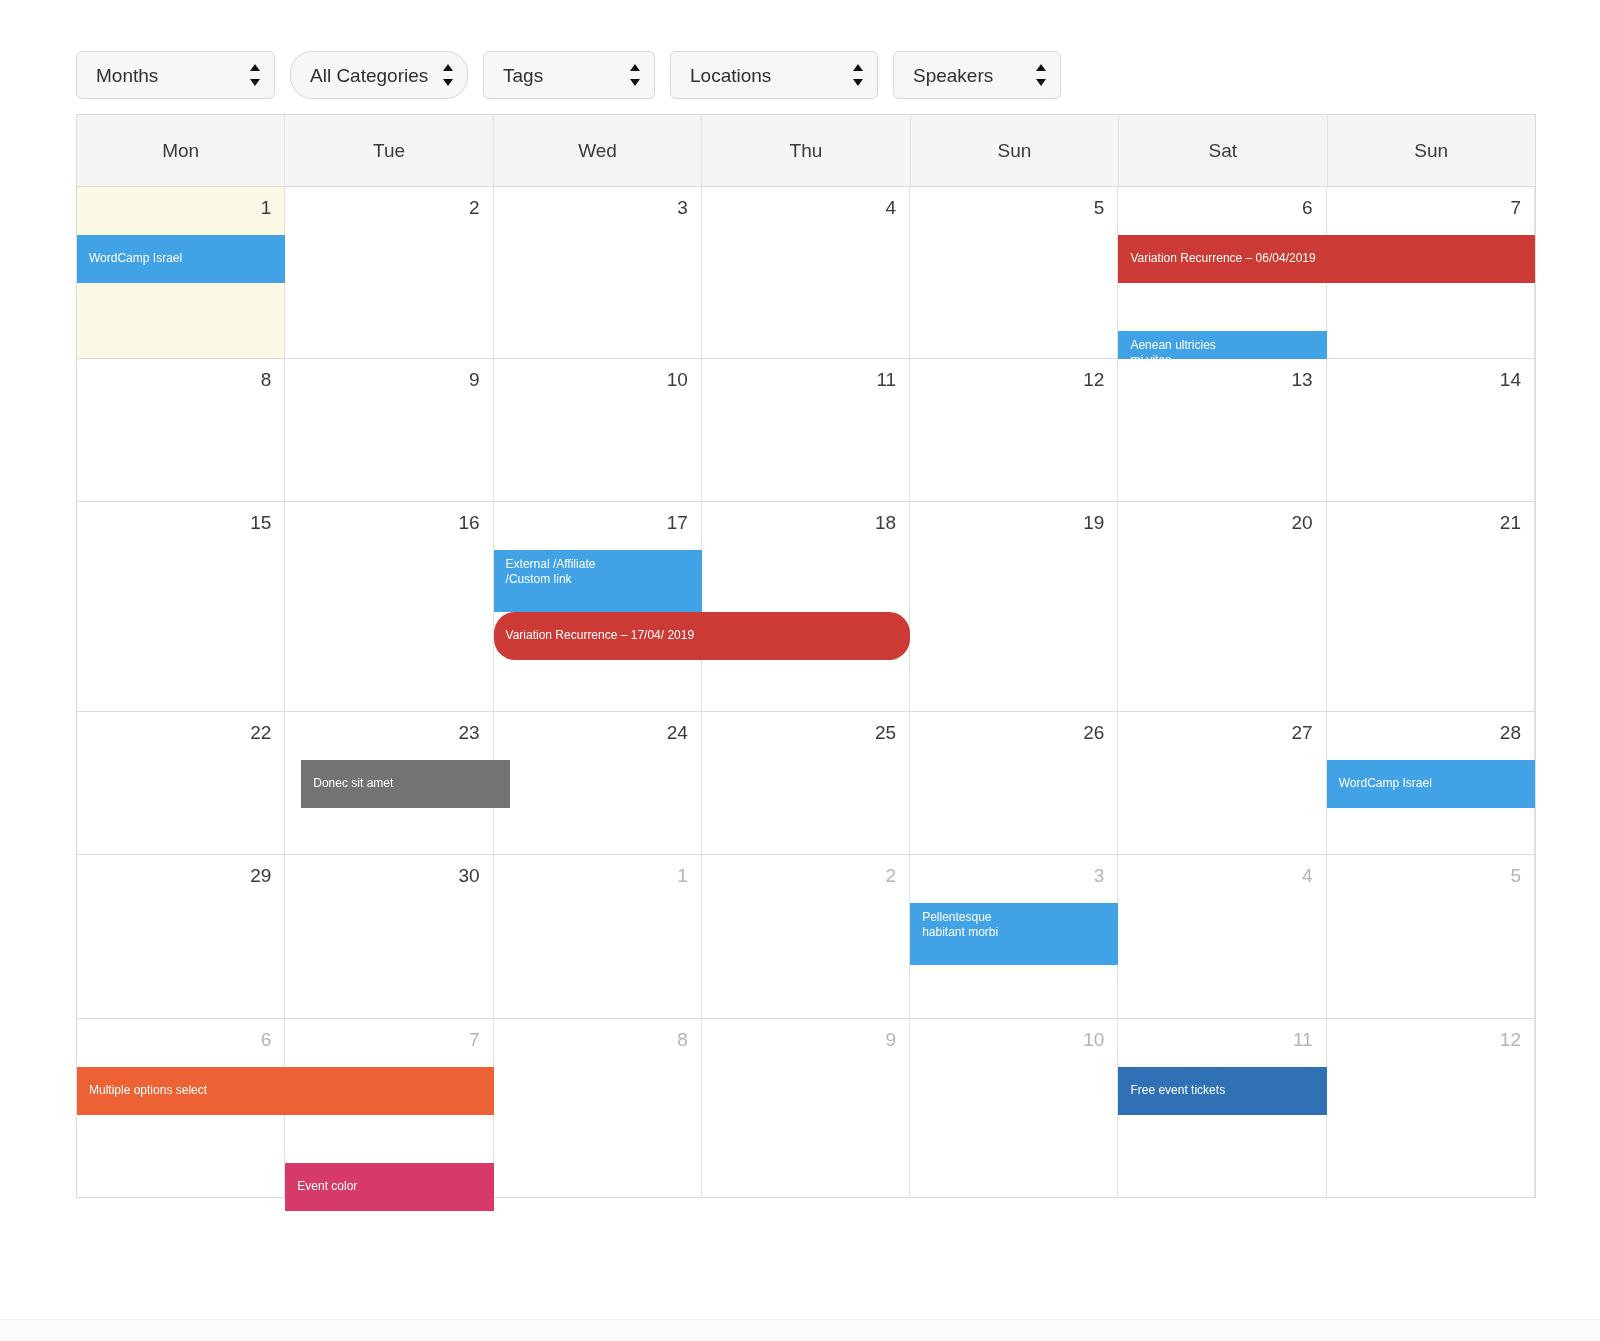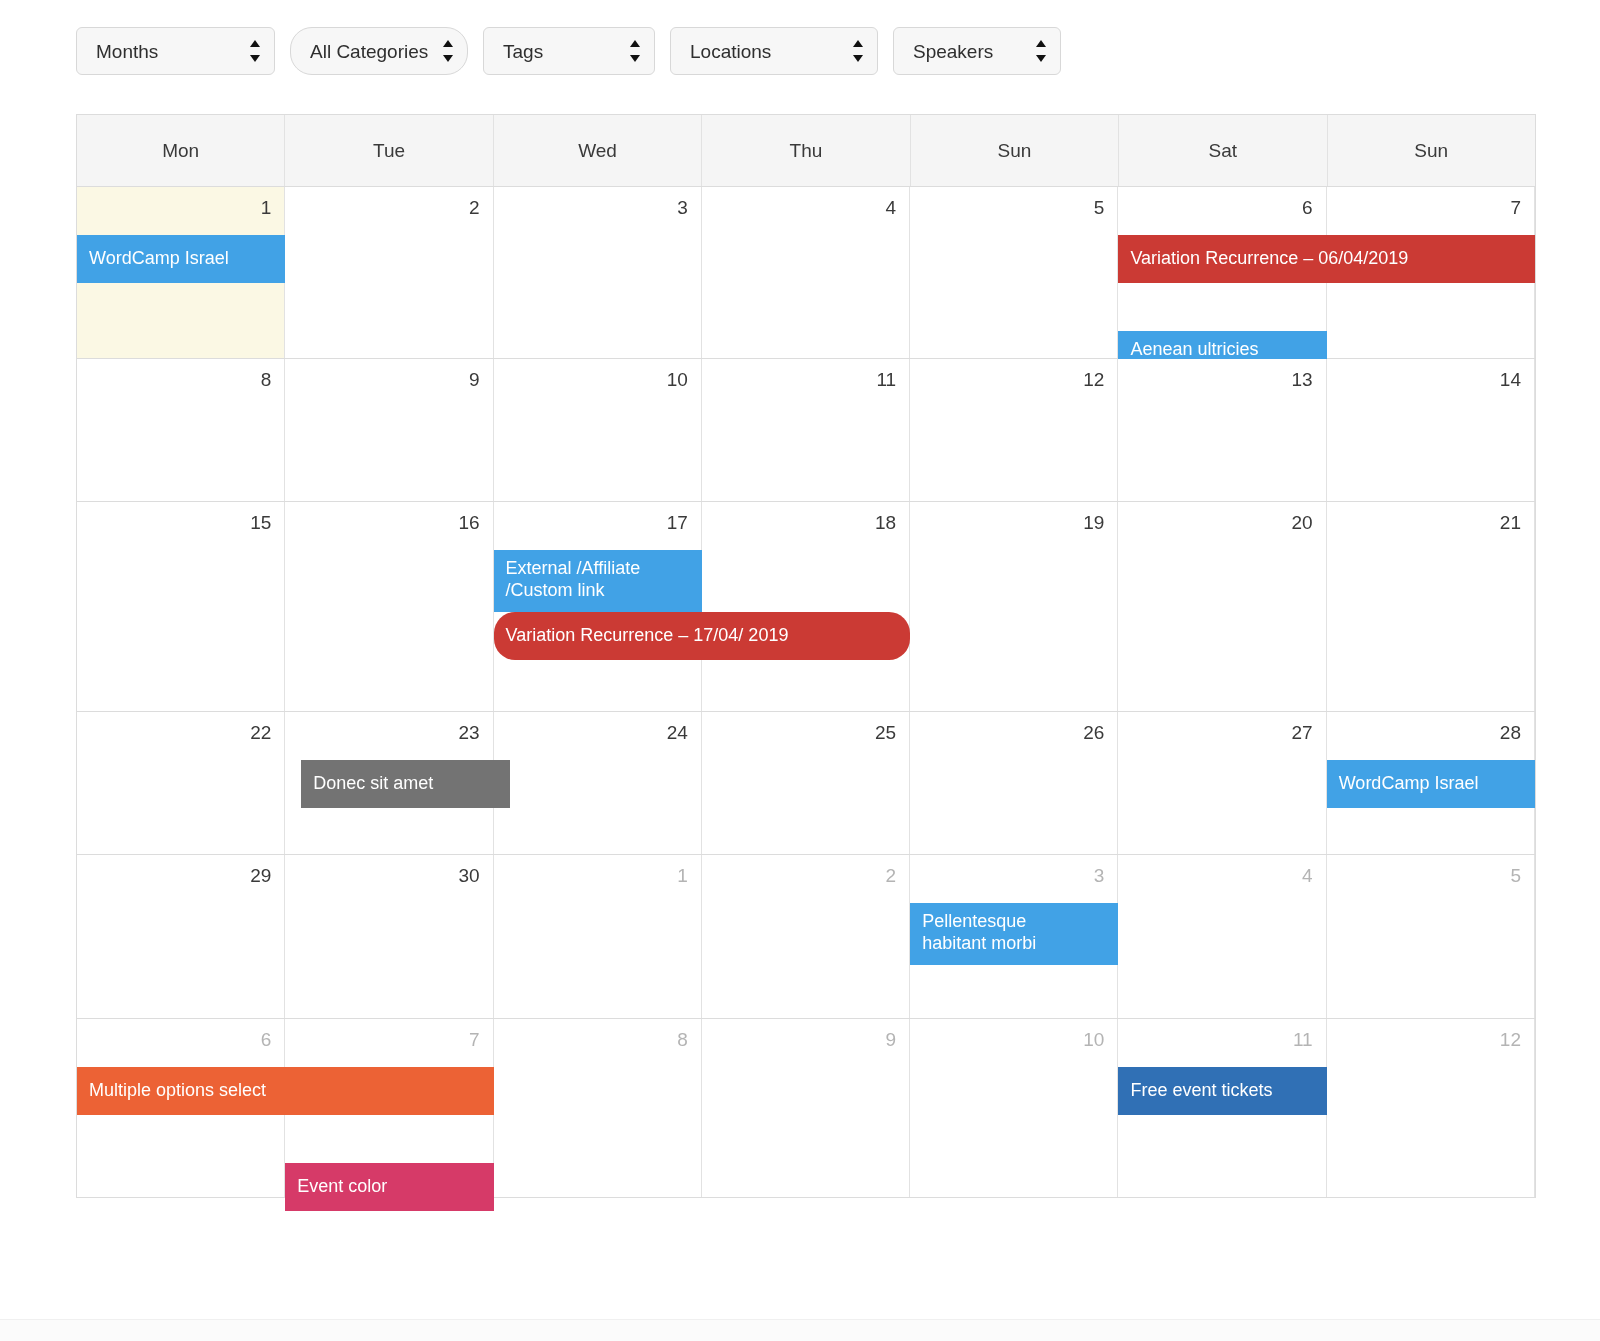--- a/index.html
+++ b/index.html
@@ -33,20 +33,21 @@
     position: relative;
     height: 48px;
     background: #f7f7f7;
     border: 1px solid #d8d8d8;
     border-radius: 6px;
     display: flex;
     align-items: center;
     padding: 0 12px 0 19px;
     cursor: pointer;
     user-select: none;
+    margin-top: 24px;
   }
 
   .filter-select .sel-label {
     font-size: 19px;
     color: #2f2f2f;
     line-height: 1;
     white-space: nowrap;
     padding-right: 22px;
   }
 
@@ -147,21 +148,21 @@
     width: 100%;
     height: 100%;
     pointer-events: none;
   }
 
   .event {
     position: absolute;
     pointer-events: auto;
     cursor: pointer;
     color: #ffffff;
-    font-size: 18px;
+    font-size: 12px;
     line-height: 1.24;
     padding: 7px 10px 8px 12px;
     overflow: hidden;
     white-space: pre-line;
     display: flex;
     align-items: center;
   }
 
   .event.two-line { align-items: flex-start; }
 

